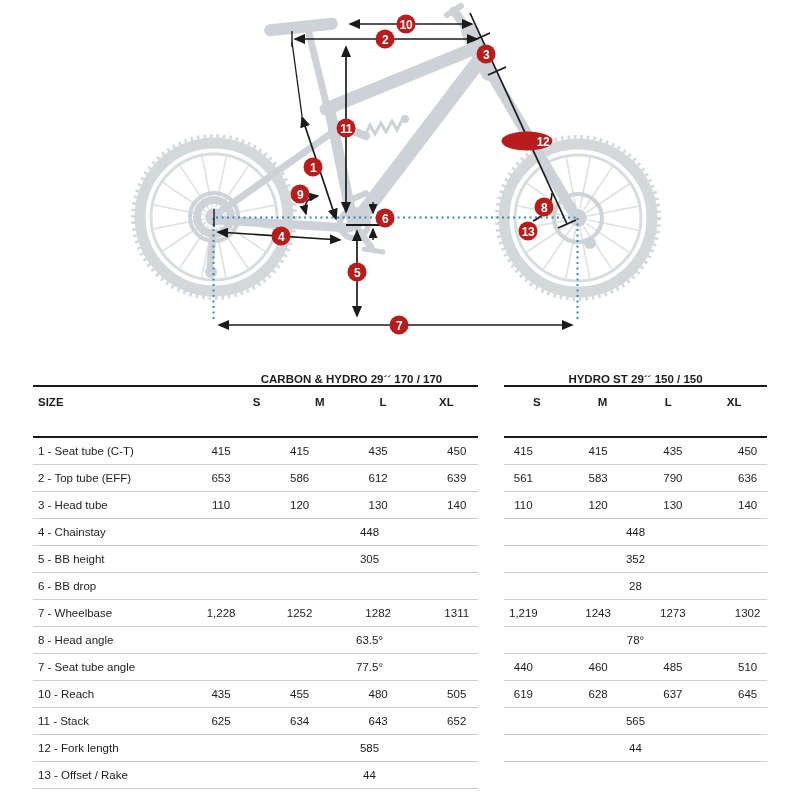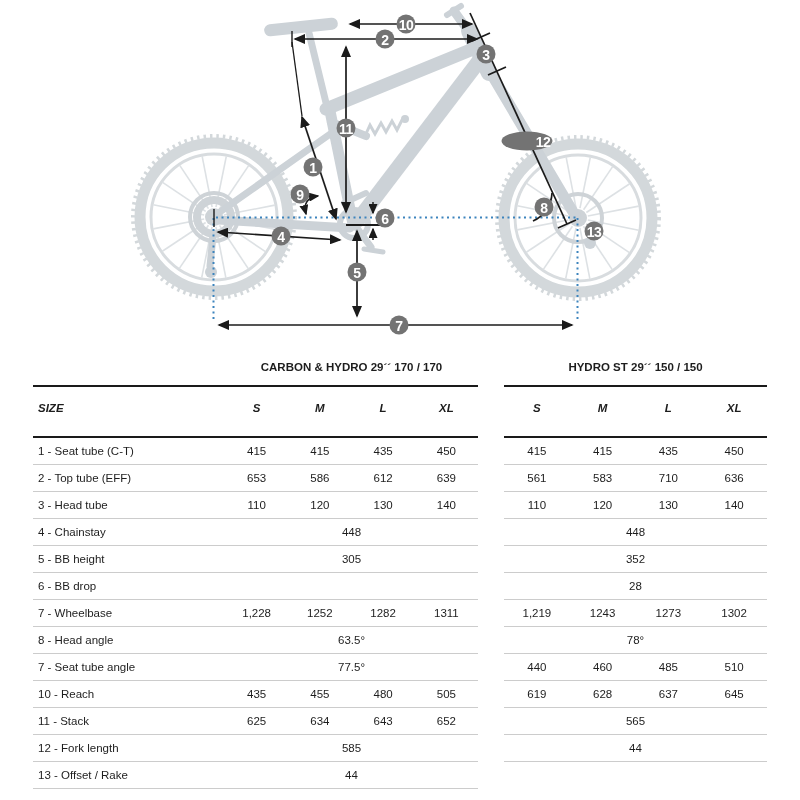--- a/index.html
+++ b/index.html
@@ -1,39 +1,39 @@
 <!DOCTYPE html>
 <html><head>
 <meta charset="utf-8">
 <style>
   html,body{margin:0;padding:0;background:#ffffff;}
   body{width:800px;height:800px;position:relative;font-family:"Liberation Sans",sans-serif;color:#1d1d1d;overflow:hidden;}
 
   
   .diagram{position:absolute;left:0;top:0;width:800px;height:350px;}
   .diagram svg{position:absolute;left:0;top:0;}
-  .marker{position:absolute;width:19px;height:19px;border-radius:50%;background:#737373;color:#fff;
-          font-size:14px;font-weight:bold;display:flex;align-items:center;justify-content:center;
+  .marker{position:absolute;width:19px;height:19px;border-radius:50%;background:#b91c1c;color:#fff;
+          font-size:12px;font-weight:bold;display:flex;align-items:center;justify-content:center;
           transform:translate(-50%,-50%);letter-spacing:-0.5px;}
 
   
   .tbl{position:absolute;top:361px;font-size:11.5px;}
   .tbl-left{left:33px;width:445px;}
   .tbl-right{left:504px;width:263px;}
   .grp-title{height:24px;border-bottom:2px solid #1a1a1a;font-weight:bold;text-align:center;
-             display:flex;align-items:flex-start;justify-content:center;}
+             display:flex;align-items:flex-end;justify-content:center;}
   .tbl-left .grp-title-inner{margin-left:192px;width:253px;}
   .grp-title-inner{text-align:center;}
   .colhead{height:49px;border-bottom:2px solid #1a1a1a;display:flex;font-weight:bold;}
-  .colhead .cell{padding-top:15px;font-style:italic;}
+  .colhead .cell{padding-top:9px;}
   .label-col{width:192px;padding-left:5px;box-sizing:border-box;text-align:left;}
   .cell{text-align:center;}
   .tbl-left .val{width:63.25px;}
   .tbl-right .val{width:65.75px;}
-  .row{height:26px;border-bottom:1px solid #cccccc;display:flex;align-items:flex-start;}
+  .row{height:26px;border-bottom:1px solid #cccccc;display:flex;align-items:flex-start;gap:36px;}
   .row .cell,.row .label-col{line-height:26px;height:26px;}
   .span4{flex:1;text-align:center;}
 </style>
 </head>
 <body>
 
 <div class="diagram" id="diagram">
   <svg width="800" height="350" viewBox="0 0 800 350">
     <defs>
       <marker id="ah" markerWidth="7" markerHeight="6" refX="6" refY="3" orient="auto-start-reverse">
@@ -166,21 +166,21 @@
     <div class="marker" style="left: 486px; top: 54px;">3</div>
     <div class="marker" style="left: 281px; top: 236px;">4</div>
     <div class="marker" style="left: 357px; top: 272px;">5</div>
     <div class="marker" style="left: 385px; top: 218px;">6</div>
     <div class="marker" style="left: 399px; top: 325px;">7</div>
     <div class="marker" style="left: 544px; top: 207px;">8</div>
     <div class="marker" style="left: 300px; top: 194px;">9</div>
     <div class="marker" style="left: 406px; top: 24px;">10</div>
     <div class="marker" style="left: 346px; top: 128px;">11</div>
     <div class="marker" style="left: 527px; top: 141px; padding-left: 32px;">12</div>
-    <div class="marker" style="left: 594px; top: 231px;">13</div>
+    <div class="marker" style="left: 528px; top: 231px;">13</div>
   </div>
 
 <div class="tbl tbl-left">
   <div class="grp-title">
     <span class="grp-title-inner">CARBON &amp; HYDRO 29´´ 170 / 170</span>
   </div>
   <div class="colhead">
     <div class="label-col cell" style="text-align:left">SIZE</div>
     <div class="val cell">S</div>
     <div class="val cell">M</div>
@@ -273,21 +273,21 @@
   <div id="right-body">
       <div class="row">
         <div class="val cell">415</div>
         <div class="val cell">415</div>
         <div class="val cell">435</div>
         <div class="val cell">450</div>
       </div>
       <div class="row">
         <div class="val cell">561</div>
         <div class="val cell">583</div>
-        <div class="val cell">710</div>
+        <div class="val cell">790</div>
         <div class="val cell">636</div>
       </div>
       <div class="row">
         <div class="val cell">110</div>
         <div class="val cell">120</div>
         <div class="val cell">130</div>
         <div class="val cell">140</div>
       </div>
       <div class="row">
         <div class="span4 cell">448</div>

